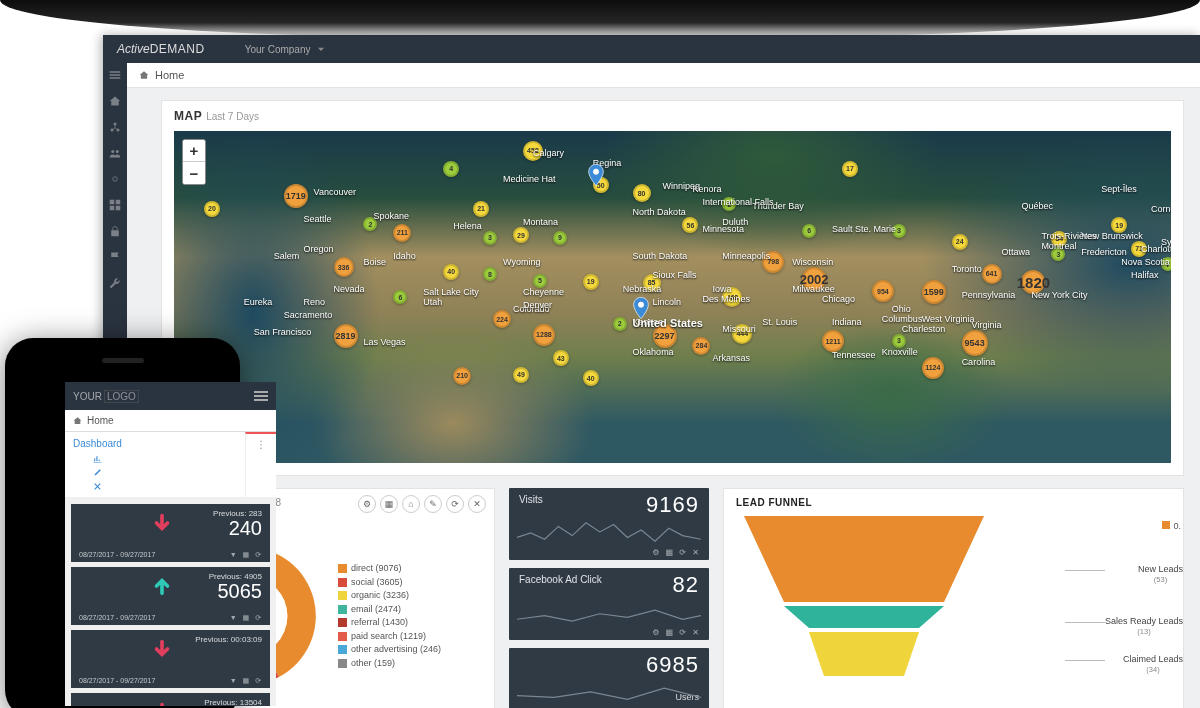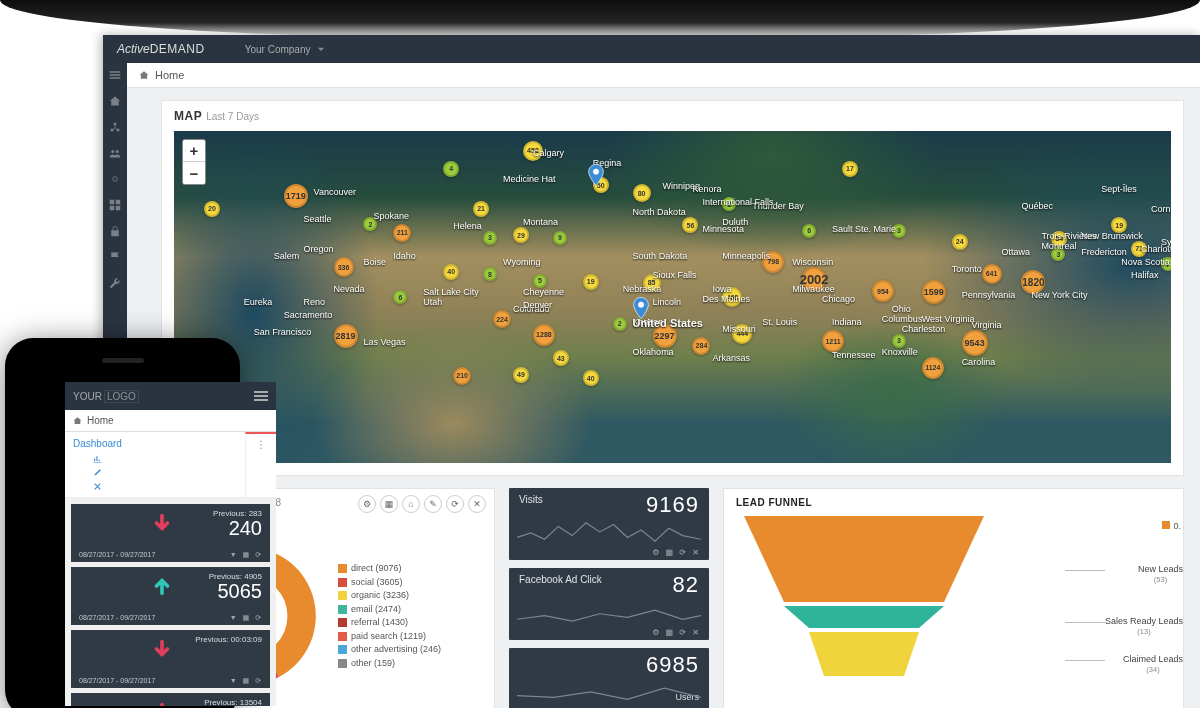--- a/index.html
+++ b/index.html
@@ -210,21 +210,21 @@
               <div class="bubble b-y" style="left: 51%; top: 26%; width: 16px; height: 16px; font-size: 7px;">56</div>
               <div class="bubble b-y" style="left: 42%; top: 14%; width: 16px; height: 16px; font-size: 7px;">50</div>
               <div class="bubble b-y" style="left: 46%; top: 16%; width: 18px; height: 18px; font-size: 7px;">80</div>
               <div class="bubble b-y" style="left: 67%; top: 9%; width: 16px; height: 16px; font-size: 7px;">17</div>
               <div class="bubble b-g" style="left: 63%; top: 28%; width: 14px; height: 14px; font-size: 7px;">6</div>
               <div class="bubble b-g" style="left: 72%; top: 28%; width: 14px; height: 14px; font-size: 7px;">3</div>
               <div class="bubble b-y" style="left: 78%; top: 31%; width: 16px; height: 16px; font-size: 7px;">24</div>
               <div class="bubble b-o" style="left: 70%; top: 45%; width: 22px; height: 22px; font-size: 7px;">954</div>
               <div class="bubble b-o" style="left: 75%; top: 45%; width: 24px; height: 24px; font-size: 9px;">1599</div>
               <div class="bubble b-o" style="left: 81%; top: 40%; width: 20px; height: 20px; font-size: 7px;">641</div>
-              <div class="bubble b-o" style="left: 85%; top: 42%; width: 24px; height: 24px; font-size: 10px;">1820</div>
+              <div class="bubble b-o" style="left: 85%; top: 42%; width: 24px; height: 24px; font-size: 15px;">1820</div>
               <div class="bubble b-o" style="left: 65%; top: 60%; width: 22px; height: 22px; font-size: 7px;">1211</div>
               <div class="bubble b-o" style="left: 79%; top: 60%; width: 26px; height: 26px; font-size: 9px;">9543</div>
               <div class="bubble b-o" style="left: 75%; top: 68%; width: 22px; height: 22px; font-size: 7px;">1124</div>
               <div class="bubble b-g" style="left: 72%; top: 61%; width: 14px; height: 14px; font-size: 7px;">3</div>
               <div class="bubble b-y" style="left: 94%; top: 26%; width: 16px; height: 16px; font-size: 7px;">19</div>
               <div class="bubble b-y" style="left: 88%; top: 30%; width: 16px; height: 16px; font-size: 7px;">54</div>
               <div class="bubble b-y" style="left: 96%; top: 33%; width: 16px; height: 16px; font-size: 7px;">71</div>
               <div class="bubble b-g" style="left: 88%; top: 35%; width: 14px; height: 14px; font-size: 7px;">3</div>
               <div class="bubble b-g" style="left: 99%; top: 38%; width: 14px; height: 14px; font-size: 7px;">7</div>
             </div>

